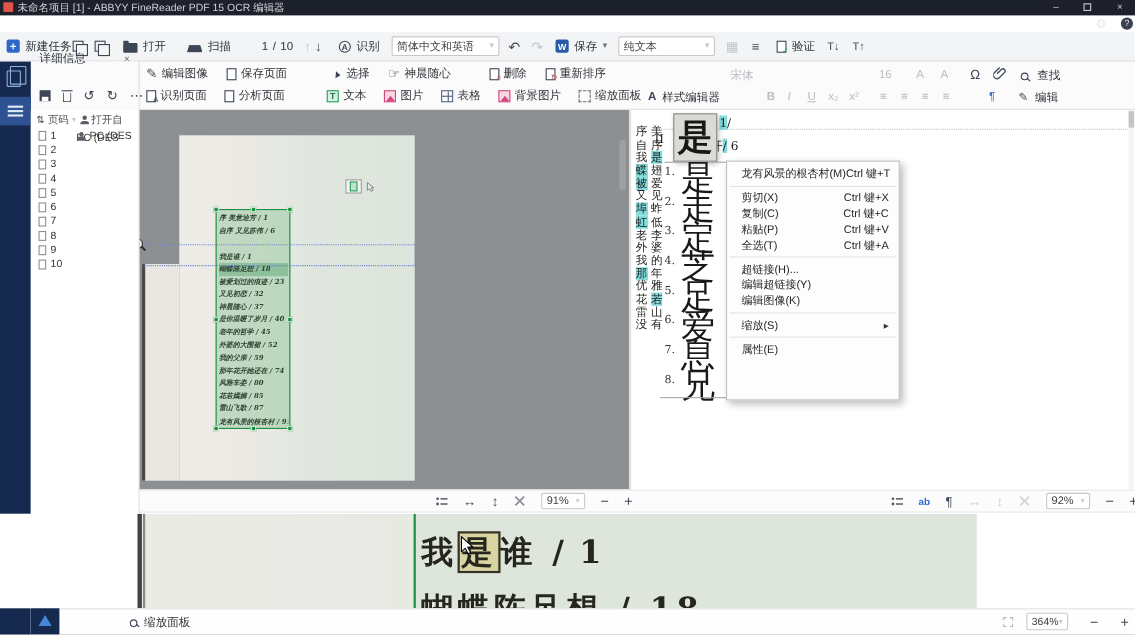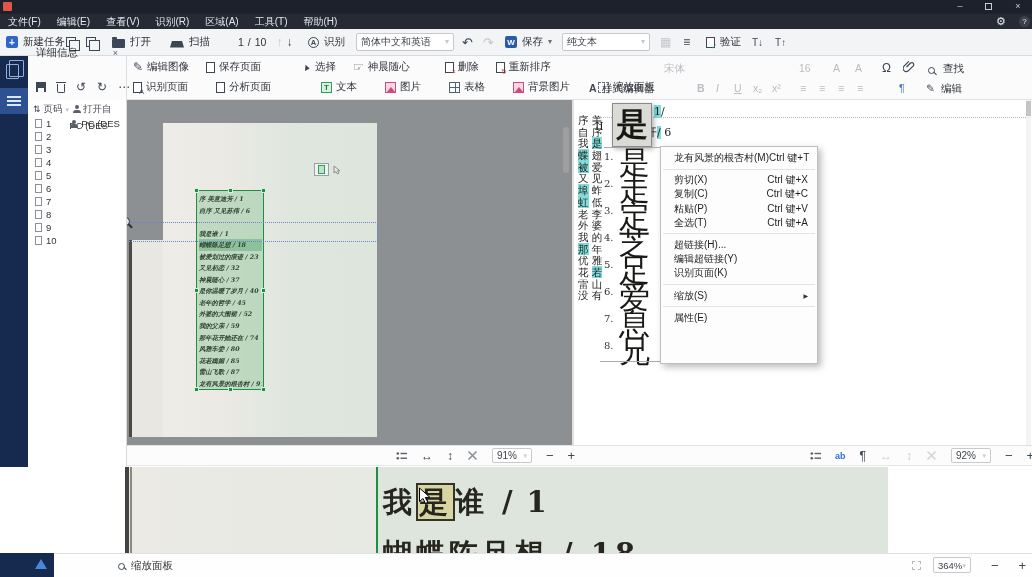--- a/index.html
+++ b/index.html
@@ -143,35 +143,26 @@
   .sbright{position:absolute;left:884px;top:3px;display:flex;align-items:center;gap:12px;color:#5a6068;font-size:12px}
   .ico-region-sm{width:9px;height:9px;border:1px dashed #b9b9b9}
 </style>
 </head>
 <body>
 
 <div class="app">
 
   <div class="titlebar">
     <span class="appicon"></span>
+    <span class="wtitle">未命名项目 [1] - ABBYY FineReader PDF 15 OCR 编辑器</span>
     <span class="winbtn" style="left:948px">–</span>
     <span class="winbtn" style="left:976px"><span class="maxglyph"></span></span>
     <span class="winbtn" style="left:1006px">×</span>
   </div>
 
-  <div class="menubar">
-
-  <span class="mitem">文件(F)</span>
-      <span class="mitem">编辑(E)</span>
-      <span class="mitem">查看(V)</span>
-      <span class="mitem">识别(R)</span>
-      <span class="mitem">区域(A)</span>
-      <span class="mitem">工具(T)</span>
-      <span class="mitem">帮助(H)</span>
-    </div>
   <span class="gear" style="position:absolute;left:996px;top:15px;font-size:11px;color:#e6e8ec">⚙</span>
   <span class="helpbtn" style="position:absolute;left:1019px;top:16px">?</span>
 
   <div class="toolbar-main"></div>
   <div class="tg" style="left:6px">
     <span class="ico-plusbox">+</span>
     <span>新建任务</span>
   </div>
   <div class="tg" style="left:66px;gap:10px">
     <span class="ico-stack"></span>
@@ -270,21 +261,21 @@
         <span>删除</span>
       </span>
     <span class="titem">
         <span class="ico-doc">
           <span class="ov" style="color:#d24b4b">↻</span>
         </span>
         <span>重新排序</span>
       </span>
   </div>
 
-  <div class="trow" style="left:133px;top:80px;gap:28px">
+  <div class="trow" style="left:133px;top:80px;gap:16px">
     <span class="titem">
         <span class="ico-doc">
           <span class="ov" style="color:#3c4654">A</span>
         </span>
         <span>识别页面</span>
       </span>
     <span class="titem">
         <span class="ico-doc"></span>
         <span>分析页面</span>
       </span>
@@ -693,21 +684,21 @@
           <span class="lbl">超链接(H)...</span>
 
         </div>
 
         <div class="cm-item">
           <span class="lbl">编辑超链接(Y)</span>
 
         </div>
 
         <div class="cm-item">
-          <span class="lbl">识别页面(K)</span>
+          <span class="lbl">编辑图像(K)</span>
 
         </div>
 
         <div class="cm-item sep">
           
           
           
         </div>
 
         <div class="cm-item">

